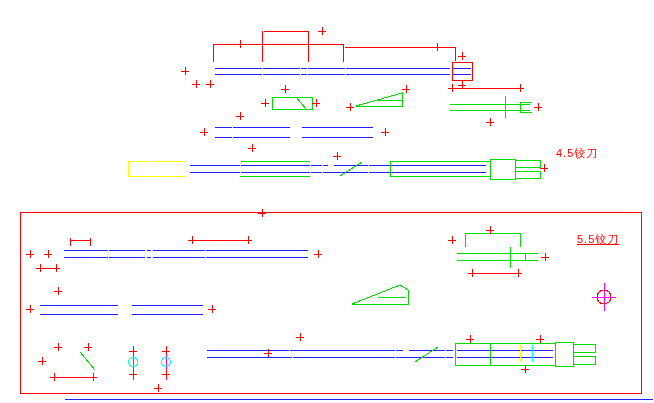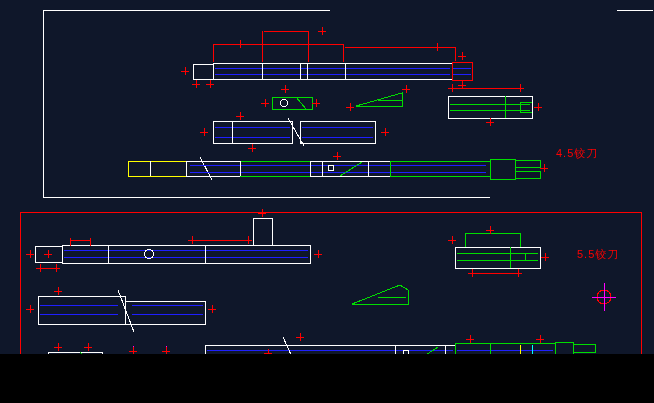--- a/index.html
+++ b/index.html
@@ -1,19 +1,19 @@
 <!DOCTYPE html>
 <html><head>
 <meta charset="utf-8">
 <style>
   html,body{margin:0;padding:0;background:#000;}
   .screen{
     position:relative;
-    width:654px;height:354px;
-    background:#0f172a;
+    width:654px;height:403px;
+    background:#ffffff;
     overflow:hidden;
     font-family:"Liberation Sans", sans-serif;
   }
   #cad-svg{position:absolute;left:0;top:0;}
   .cad-label{
     position:absolute;
     color:#ff0000;
     font-size:11px;
     letter-spacing:1px;
     white-space:nowrap;
@@ -253,14 +253,14 @@
       <line x1="466" y1="339" x2="474" y2="339" stroke="#ff0000" fill="none" stroke-width="1"></line>
       <line x1="470" y1="335" x2="470" y2="343" stroke="#ff0000" fill="none" stroke-width="1"></line>
       <line x1="536" y1="339" x2="544" y2="339" stroke="#ff0000" fill="none" stroke-width="1"></line>
       <line x1="540" y1="335" x2="540" y2="343" stroke="#ff0000" fill="none" stroke-width="1"></line>
       <line x1="521" y1="369" x2="529" y2="369" stroke="#ff0000" fill="none" stroke-width="1"></line>
       <line x1="525" y1="365" x2="525" y2="373" stroke="#ff0000" fill="none" stroke-width="1"></line>
     </svg>
 
   <div class="cad-label" style="left: 556px; top: 146px; color: rgb(255, 0, 0);">4.5铰刀</div>
 
-  <div class="cad-label" style="left: 577px; top: 247px; color: rgb(255, 0, 0);">5.5铰刀</div>
+  <div class="cad-label" style="left: 577px; top: 232px; color: rgb(255, 0, 0); text-decoration: underline;">5.5铰刀</div>
 </div>
 
 </body></html>

